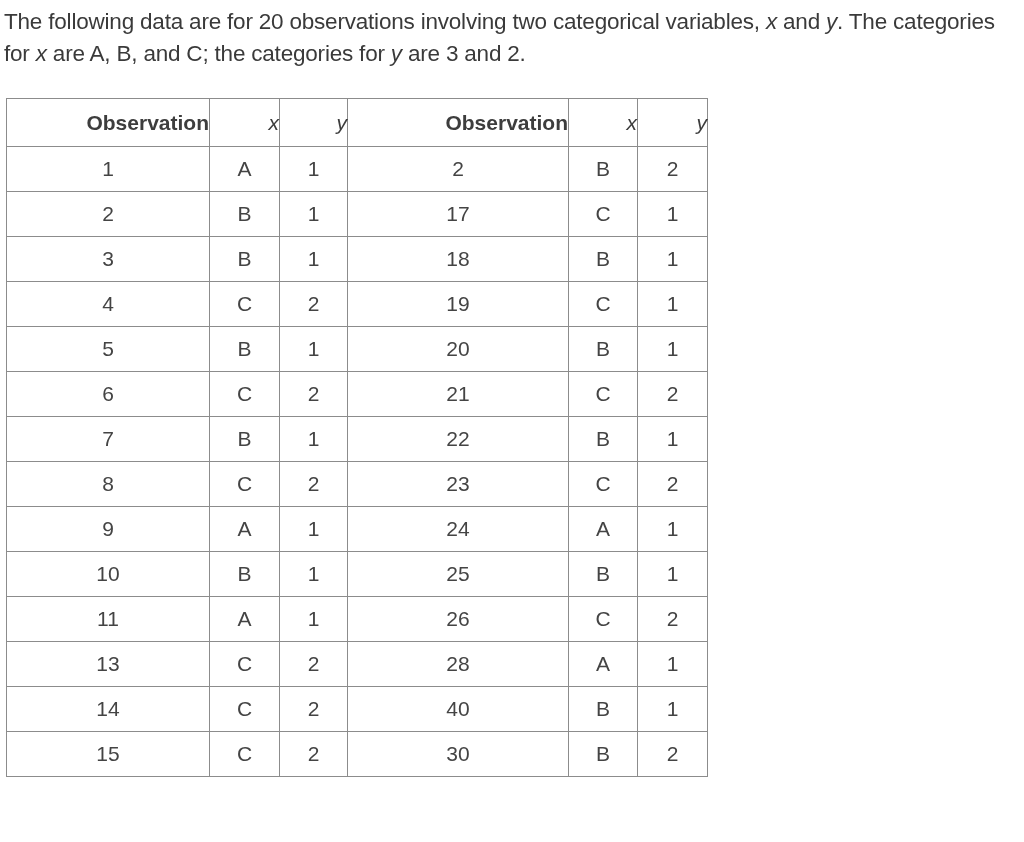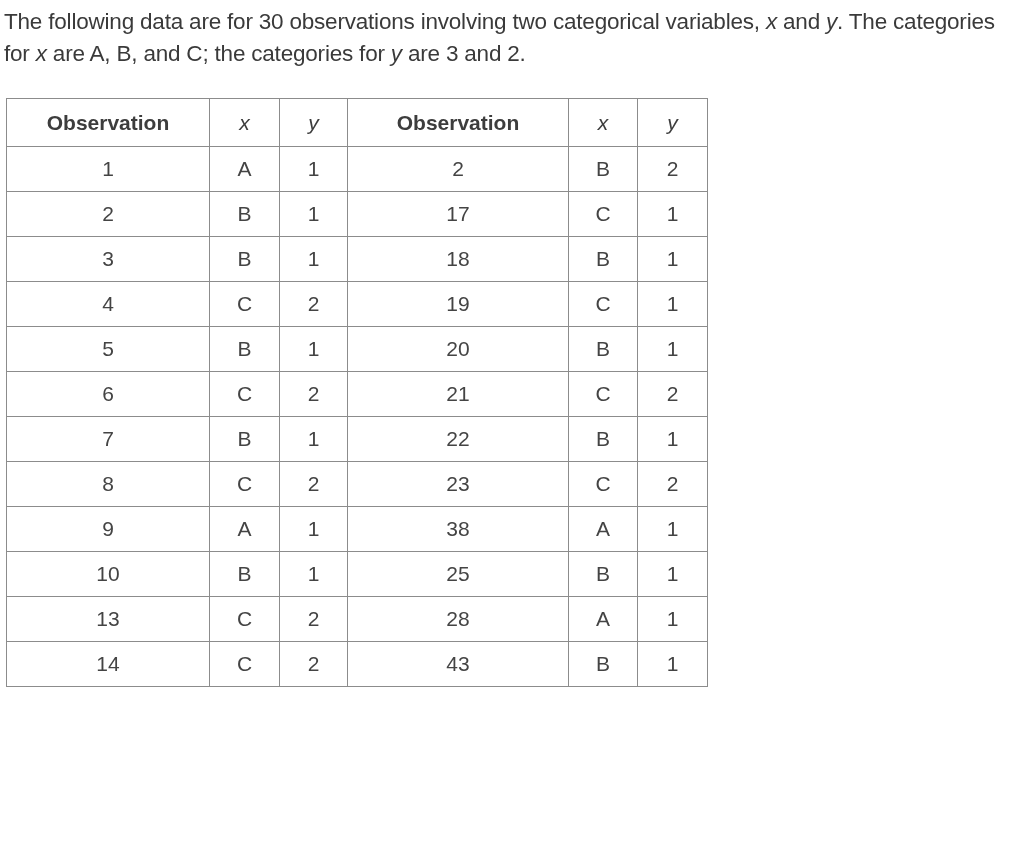--- a/index.html
+++ b/index.html
@@ -18,35 +18,35 @@
     table.data {
       position: absolute; left: 6px; top: 98px;
       border-collapse: collapse;
       font-size: 21px; color: #444;
     }
     table.data th, table.data td {
       border: 1.5px solid #8c8c8c;
       text-align: center; padding: 0;
     }
     table.data th {
-      height: 47px; font-weight: bold; font-size: 21px; color: #3d3d3d;
+      height: 47px; font-weight: bold; font-size: 21px; color: #3d3d3d; text-align: right;
     }
     table.data th.var { font-style: italic; font-weight: normal; }
     table.data td { height: 44px; }
     .c-obs { width: 202px; }
     .c-x { width: 69px; }
     .c-y { width: 67px; }
     .c-obs2 { width: 220px; }
     .c-x2 { width: 68px; }
     .c-y2 { width: 69px; }
   </style>
 </head>
 <body>
 
-<div class="intro"><span>The following data are for 30 observations involving two categorical variables, </span><i>x</i><span> and </span><i>y</i><span>. The categories for </span><i>x</i><span> are A, B, and C; the categories for </span><i>y</i><span> are 3 and 2.</span></div>
+<div class="intro"><span>The following data are for 20 observations involving two categorical variables, </span><i>x</i><span> and </span><i>y</i><span>. The categories for </span><i>x</i><span> are A, B, and C; the categories for </span><i>y</i><span> are 3 and 2.</span></div>
 
 <table class="data">
   <thead>
     <tr>
       <th class="c-obs">Observation</th>
       <th class="c-x var">x</th>
       <th class="c-y var">y</th>
       <th class="c-obs2">Observation</th>
       <th class="c-x2 var">x</th>
       <th class="c-y2 var">y</th>
@@ -114,42 +114,58 @@
         <td>C</td>
         <td>2</td>
         <td>23</td>
         <td>C</td>
         <td>2</td>
       </tr>
       <tr>
         <td>9</td>
         <td>A</td>
         <td>1</td>
-        <td>38</td>
+        <td>24</td>
         <td>A</td>
         <td>1</td>
       </tr>
       <tr>
         <td>10</td>
         <td>B</td>
         <td>1</td>
         <td>25</td>
         <td>B</td>
         <td>1</td>
+      </tr>
+      <tr>
+        <td>11</td>
+        <td>A</td>
+        <td>1</td>
+        <td>26</td>
+        <td>C</td>
+        <td>2</td>
       </tr>
       <tr>
         <td>13</td>
         <td>C</td>
         <td>2</td>
         <td>28</td>
         <td>A</td>
         <td>1</td>
       </tr>
       <tr>
         <td>14</td>
         <td>C</td>
         <td>2</td>
-        <td>43</td>
+        <td>40</td>
         <td>B</td>
         <td>1</td>
+      </tr>
+      <tr>
+        <td>15</td>
+        <td>C</td>
+        <td>2</td>
+        <td>30</td>
+        <td>B</td>
+        <td>2</td>
       </tr>
     </tbody>
 </table>
 
 </body></html>

